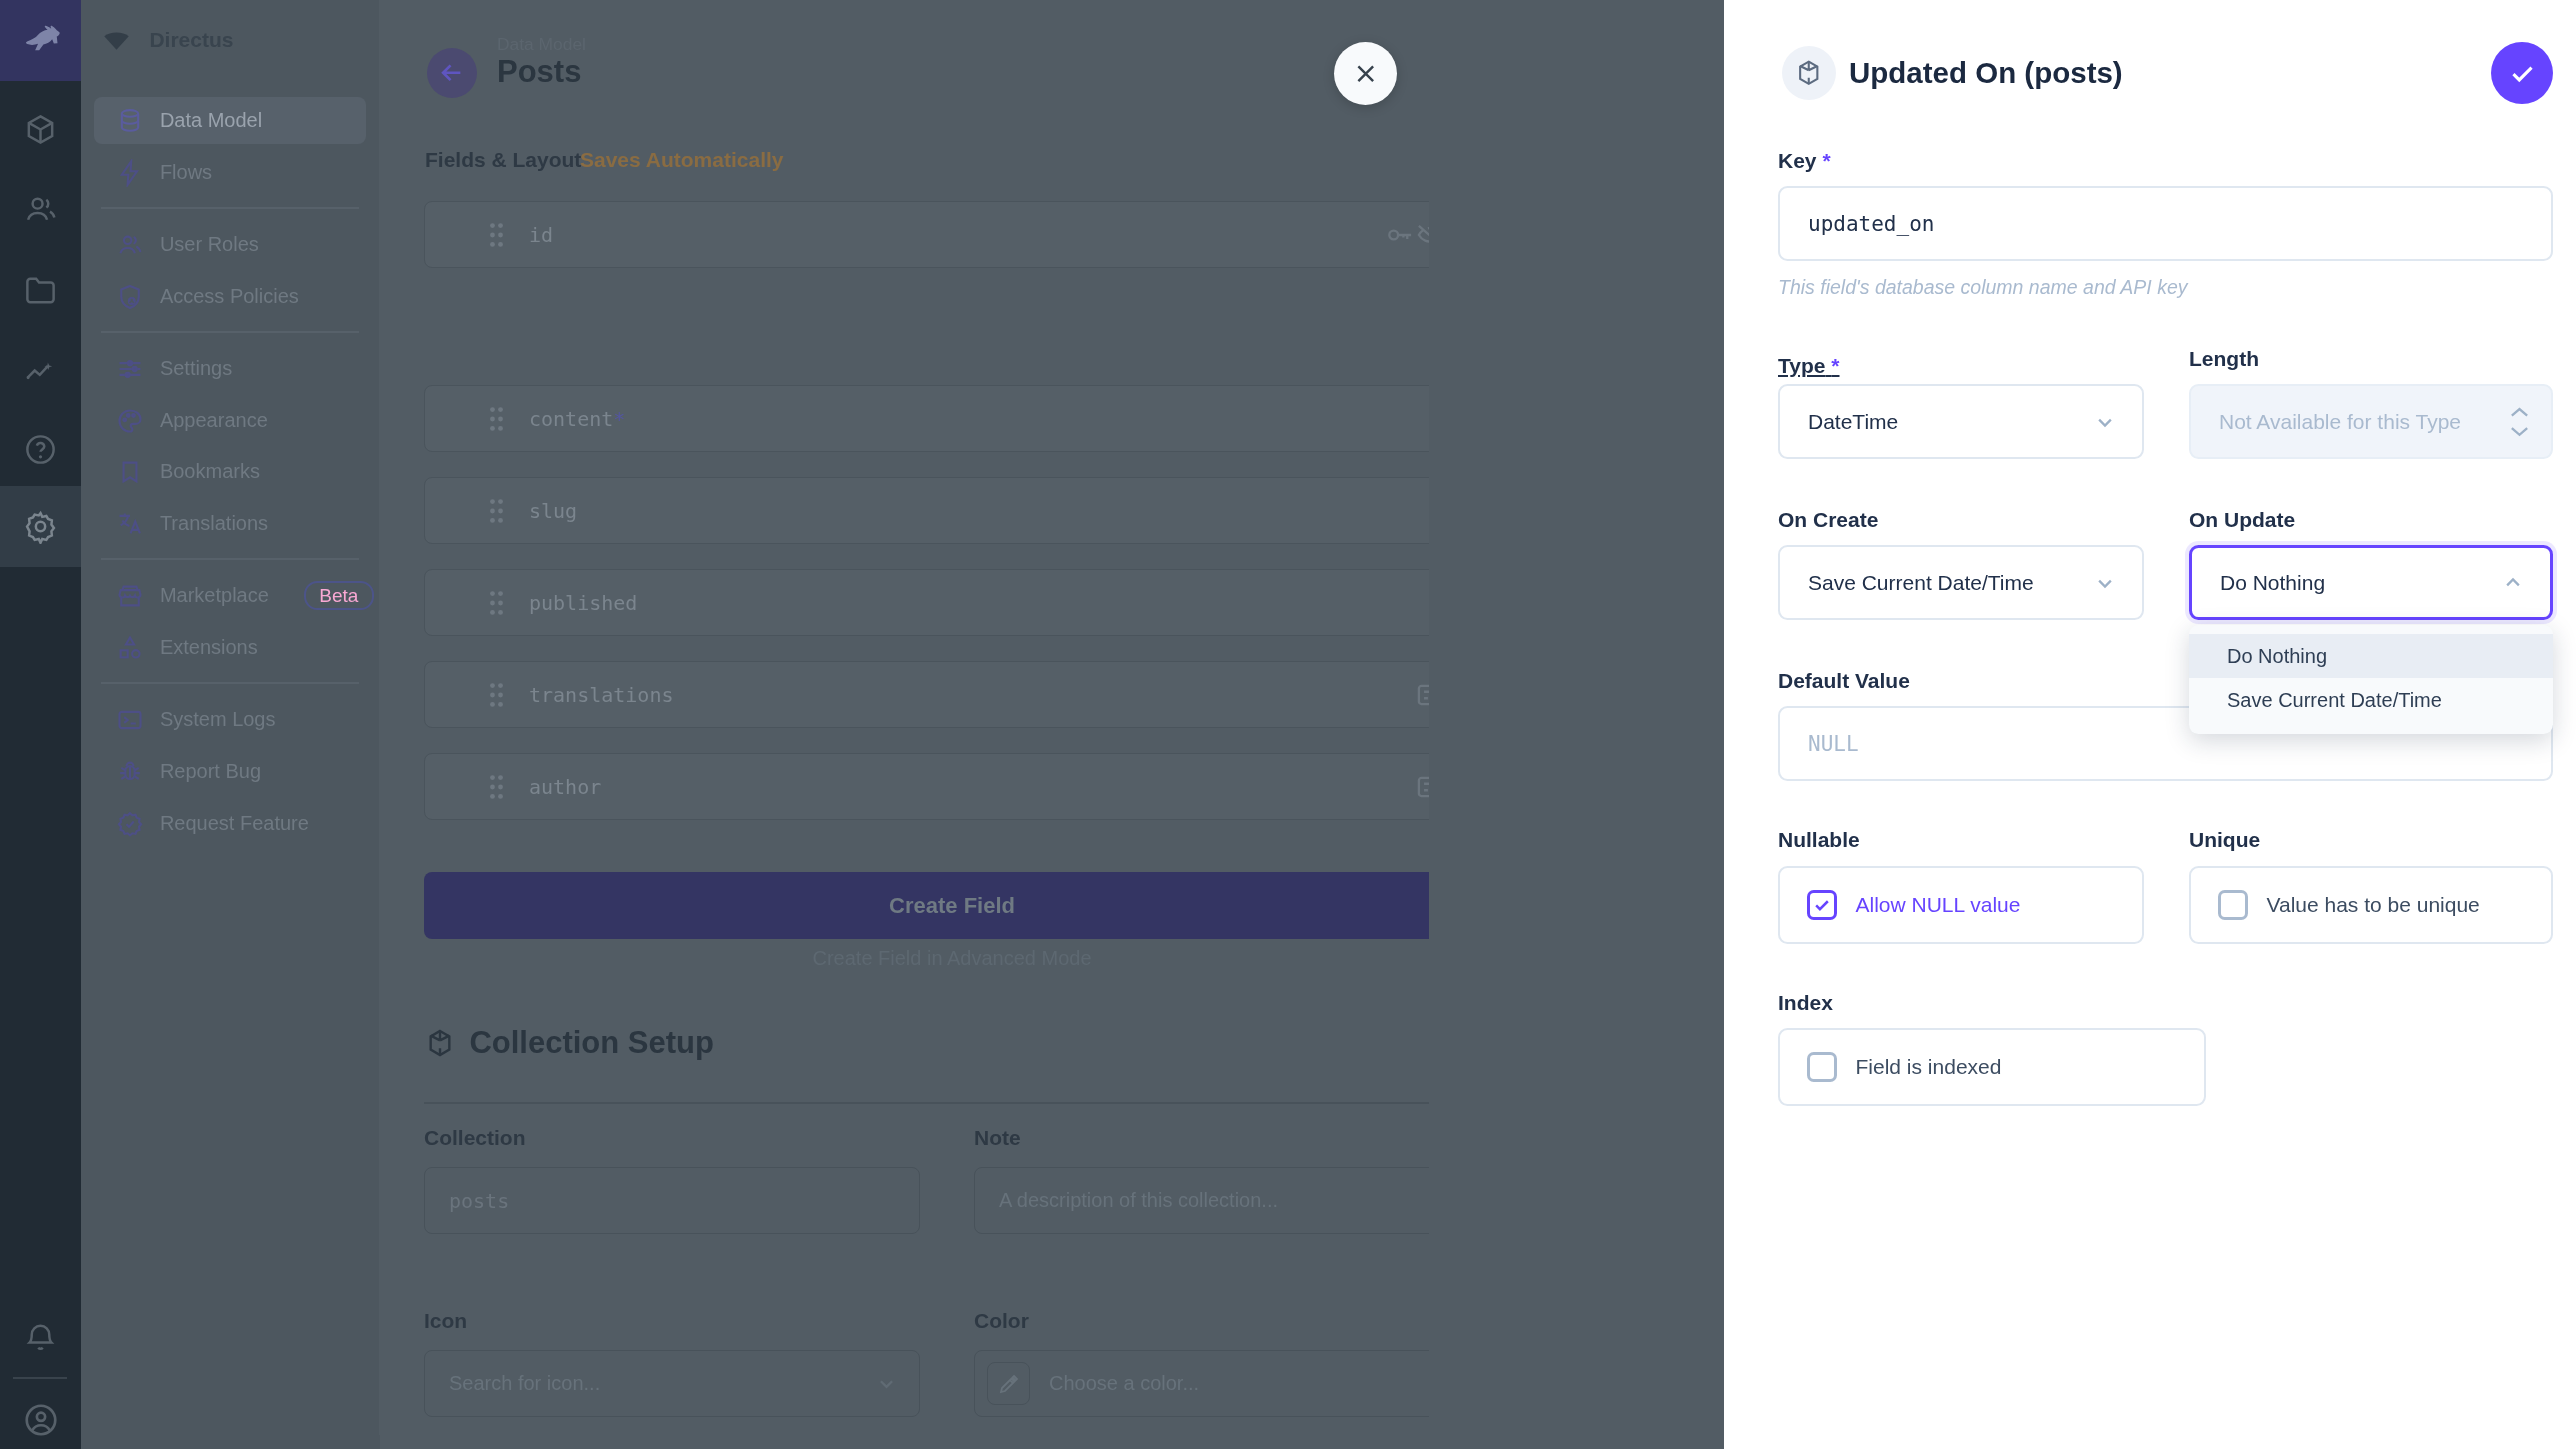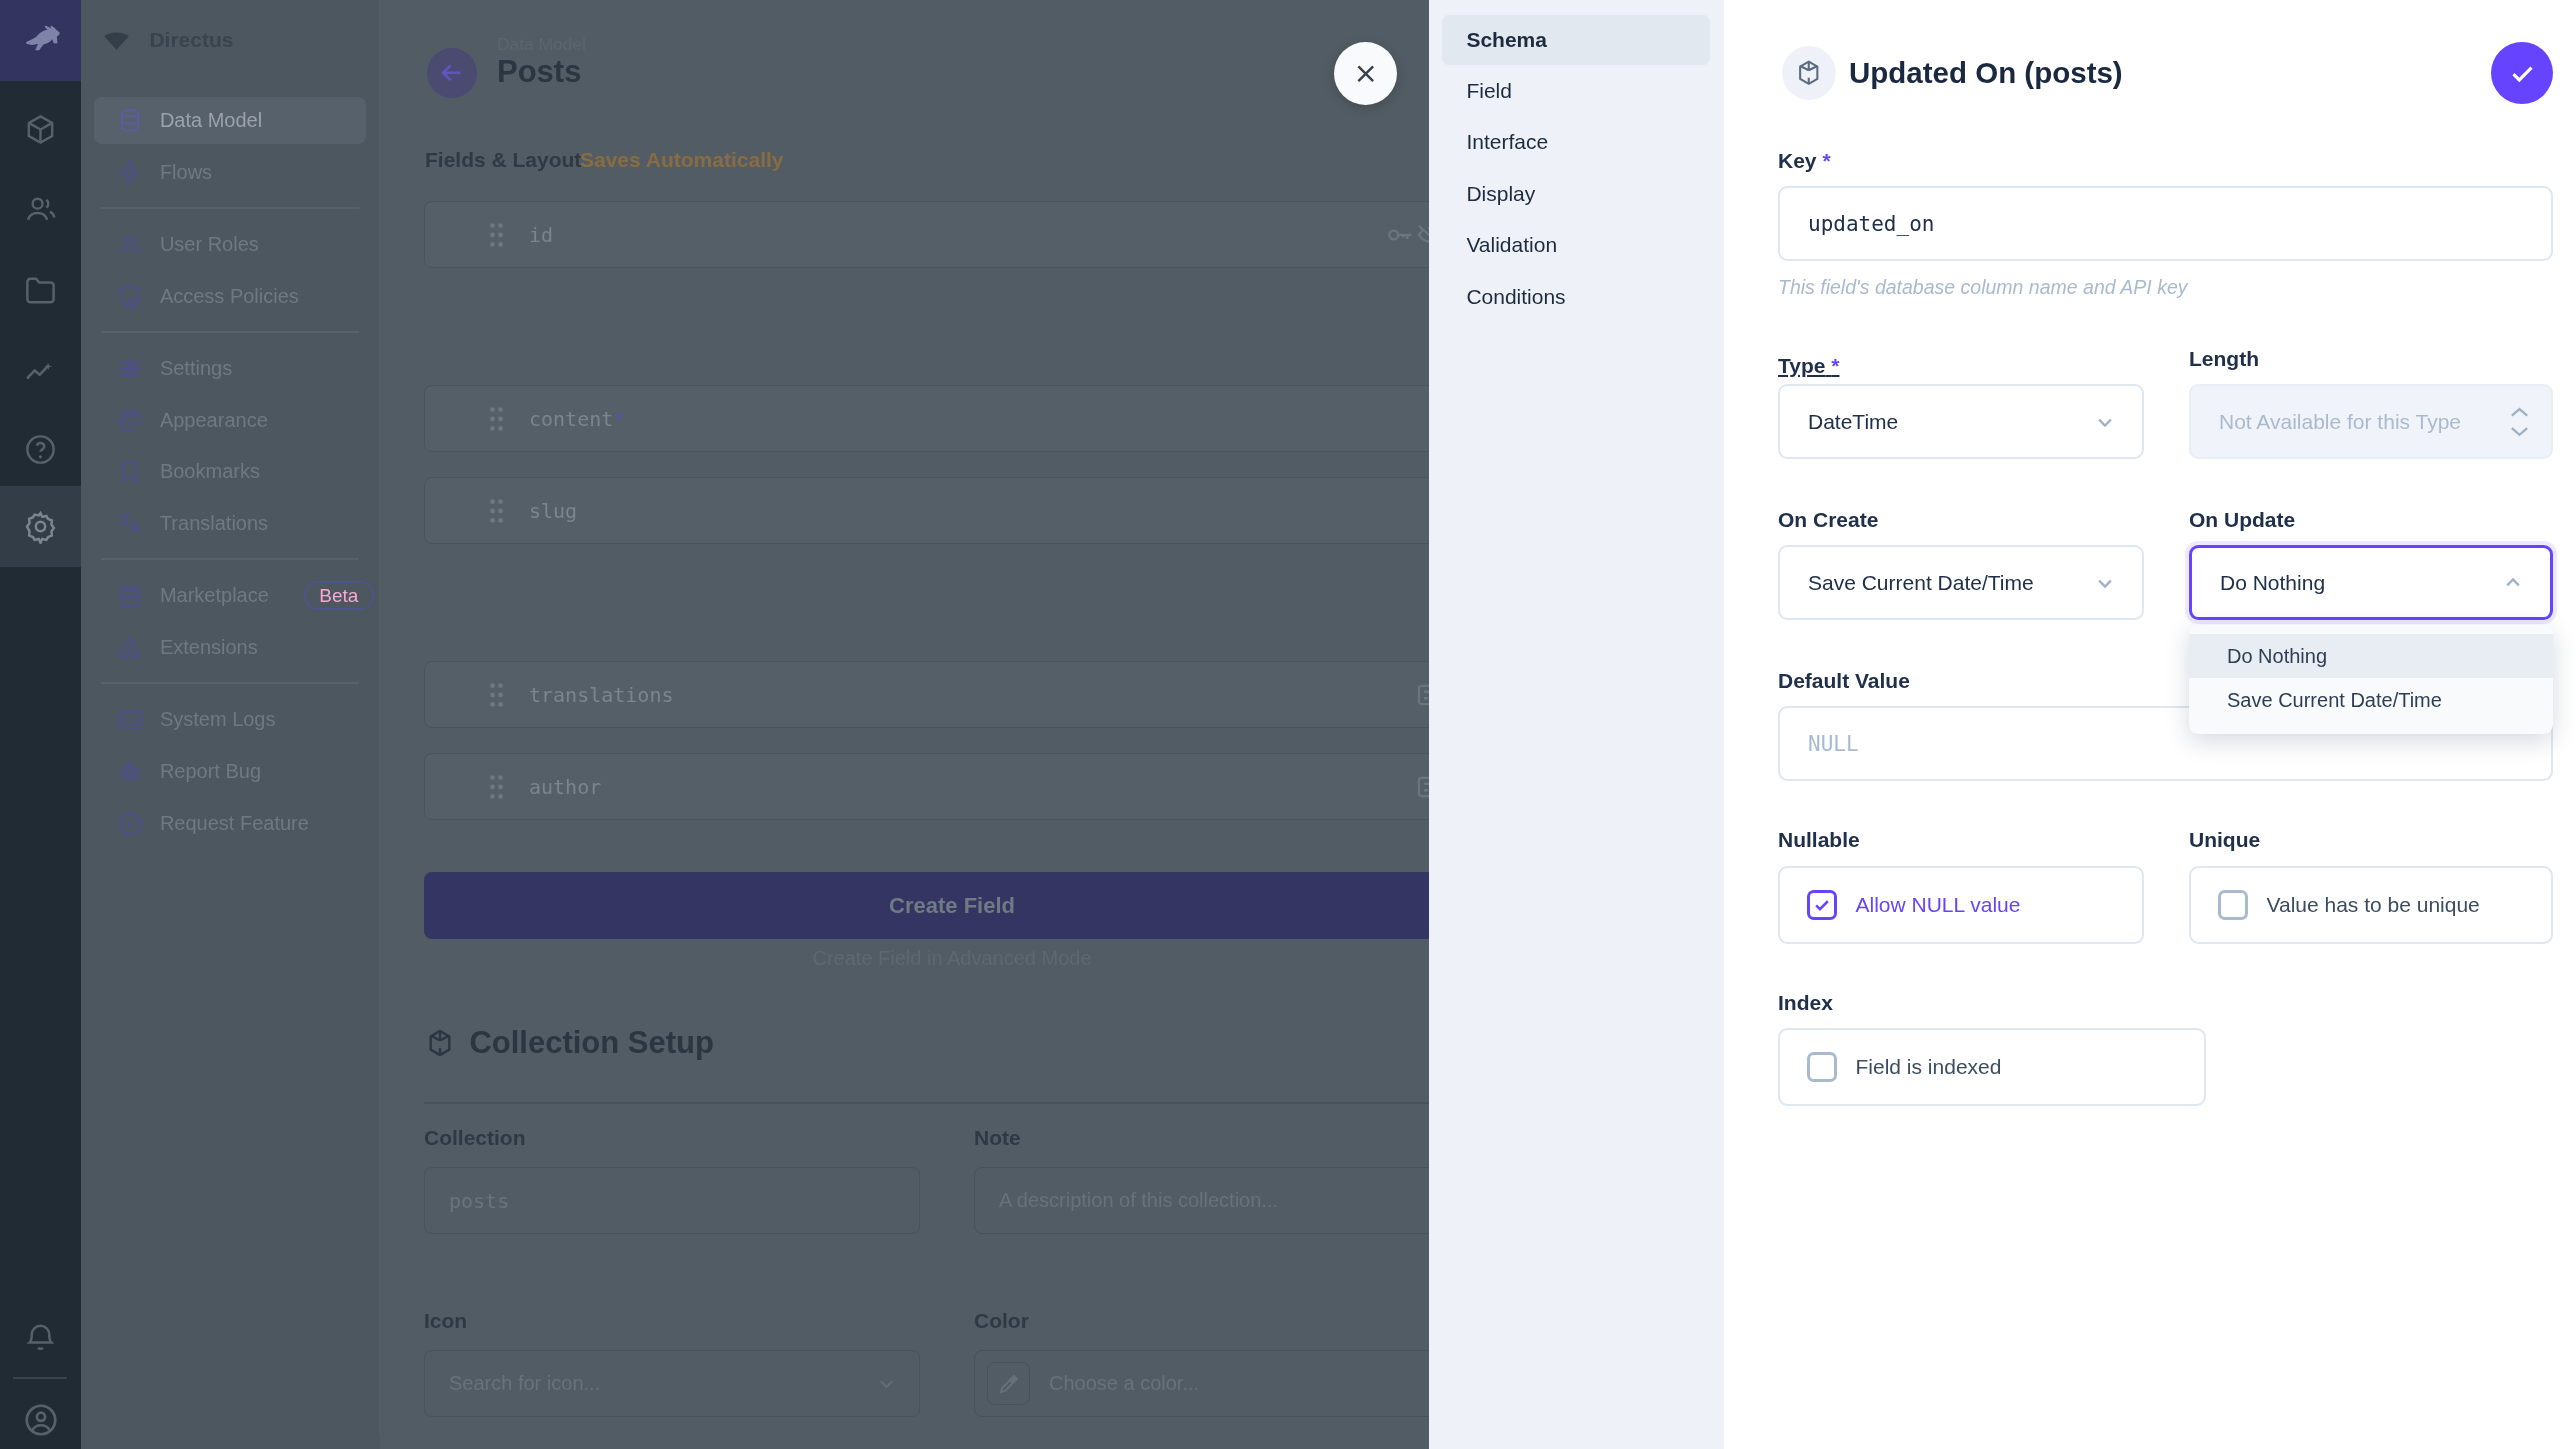--- a/index.html
+++ b/index.html
@@ -344,20 +344,31 @@
       <svg class="drag-dots" width="19" height="29.5" viewBox="0 0 14 22" fill="currentColor">
           <circle cx="4" cy="4" r="1.8"></circle>
           <circle cx="10" cy="4" r="1.8"></circle>
           <circle cx="4" cy="11" r="1.8"></circle>
           <circle cx="10" cy="11" r="1.8"></circle>
           <circle cx="4" cy="18" r="1.8"></circle>
           <circle cx="10" cy="18" r="1.8"></circle>
         </svg>
       <span class="fkey"><span>slug</span></span>
     </div>
+    <div class="abs field-card" style="top:569px;">
+      <svg class="drag-dots" width="19" height="29.5" viewBox="0 0 14 22" fill="currentColor">
+          <circle cx="4" cy="4" r="1.8"></circle>
+          <circle cx="10" cy="4" r="1.8"></circle>
+          <circle cx="4" cy="11" r="1.8"></circle>
+          <circle cx="10" cy="11" r="1.8"></circle>
+          <circle cx="4" cy="18" r="1.8"></circle>
+          <circle cx="10" cy="18" r="1.8"></circle>
+        </svg>
+      <span class="fkey"><span>published</span></span>
+    </div>
     <div class="abs field-card" style="top:661px;">
       <svg class="drag-dots" width="19" height="29.5" viewBox="0 0 14 22" fill="currentColor">
           <circle cx="4" cy="4" r="1.8"></circle>
           <circle cx="10" cy="4" r="1.8"></circle>
           <circle cx="4" cy="11" r="1.8"></circle>
           <circle cx="10" cy="11" r="1.8"></circle>
           <circle cx="4" cy="18" r="1.8"></circle>
           <circle cx="10" cy="18" r="1.8"></circle>
         </svg>
       <span class="fkey"><span>translations</span></span>
@@ -422,28 +433,20 @@
       <span>Choose a color...</span>
     </div>
   </div>
 
   <div class="abs close-btn">
     <svg width="29.5" height="29.5" viewBox="0 0 24 24" fill="none" stroke="currentColor" stroke-width="2">
         <path d="M6 6l12 12M18 6L6 18"></path>
       </svg>
   </div>
 
-  <div class="abs drawer-nav">
-    <div class="dtab active" style="top:14.8px;">Schema</div>
-    <div class="dtab" style="top:66px;">Field</div>
-    <div class="dtab" style="top:117px;">Interface</div>
-    <div class="dtab" style="top:169px;">Display</div>
-    <div class="dtab" style="top:220px;">Validation</div>
-    <div class="dtab" style="top:272px;">Conditions</div>
-  </div>
 
   <div class="abs drawer">
     <div class="abs dr-icon-circle">
       <svg width="29.5" height="29.5" viewBox="0 0 24 24" fill="none" stroke="currentColor" stroke-width="1.7">
           <path d="M12 3l7 4v10l-7 4-7-4V7l7-4z"></path>
           <path d="M12 3v7M12 10l7-3.5M12 10L5 6.5M12 21v-5"></path>
         </svg>
     </div>
     <div class="abs dr-title">Updated On (posts)</div>
     <div class="abs save-btn">

